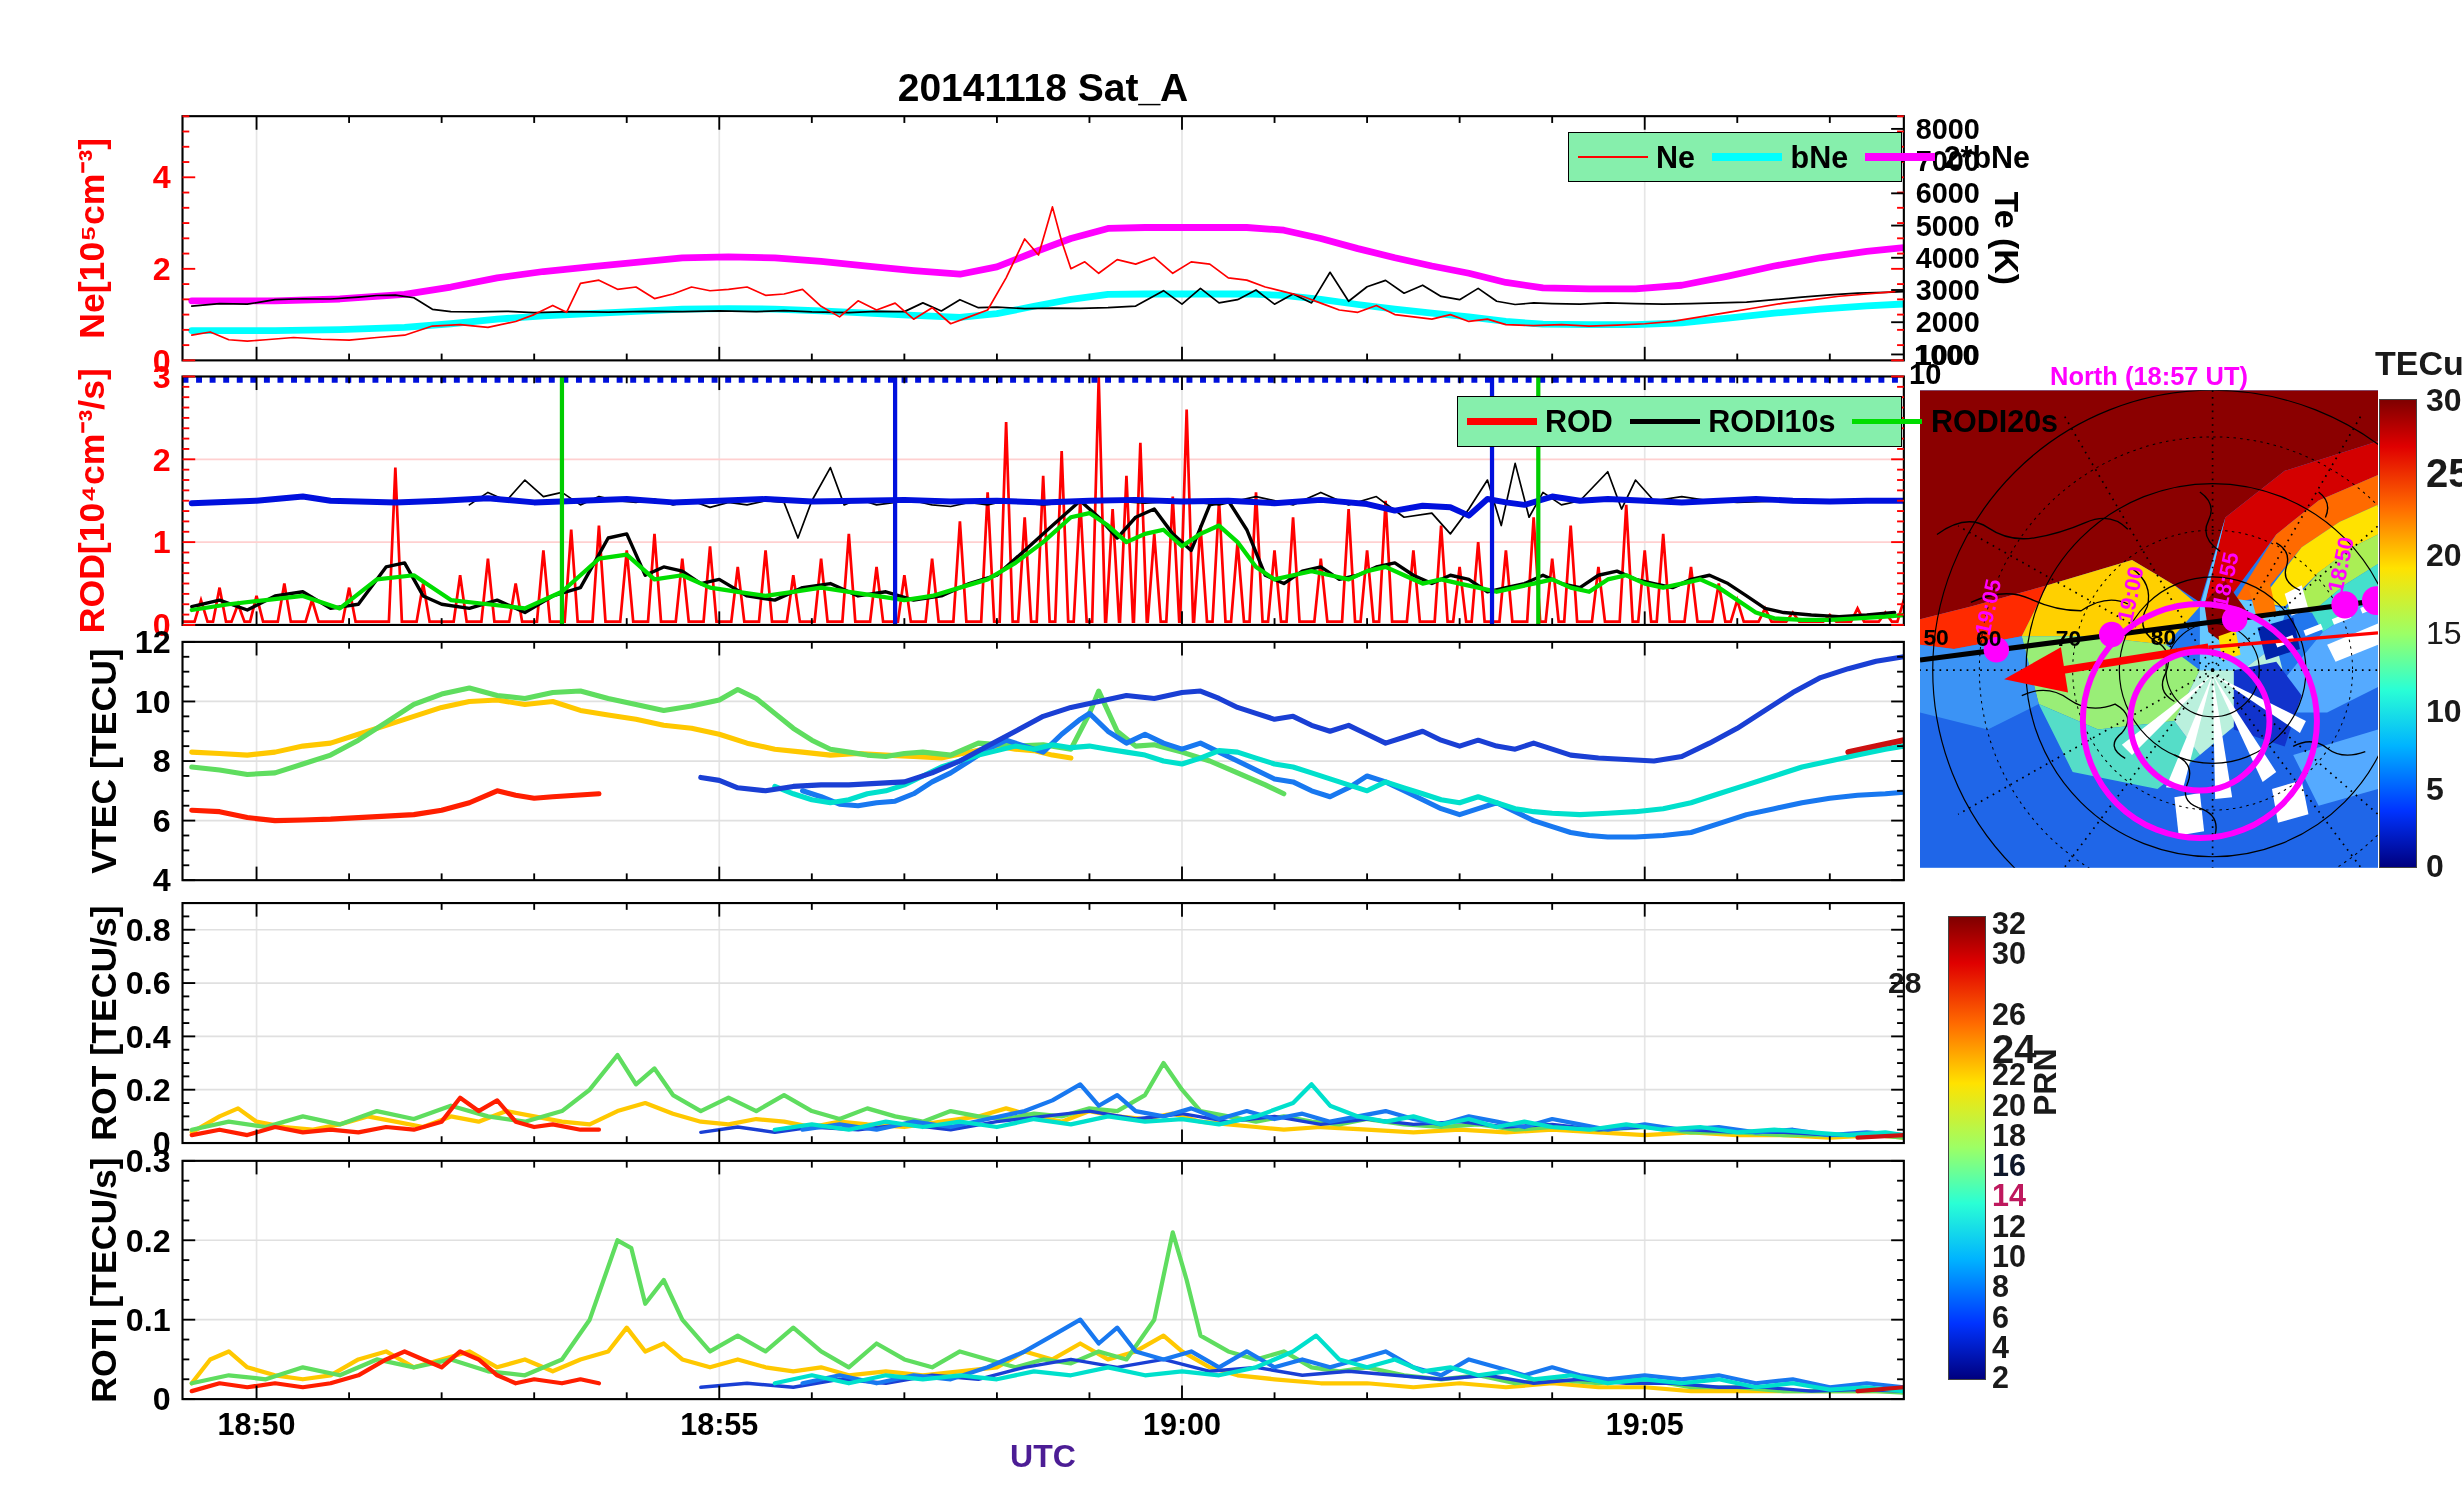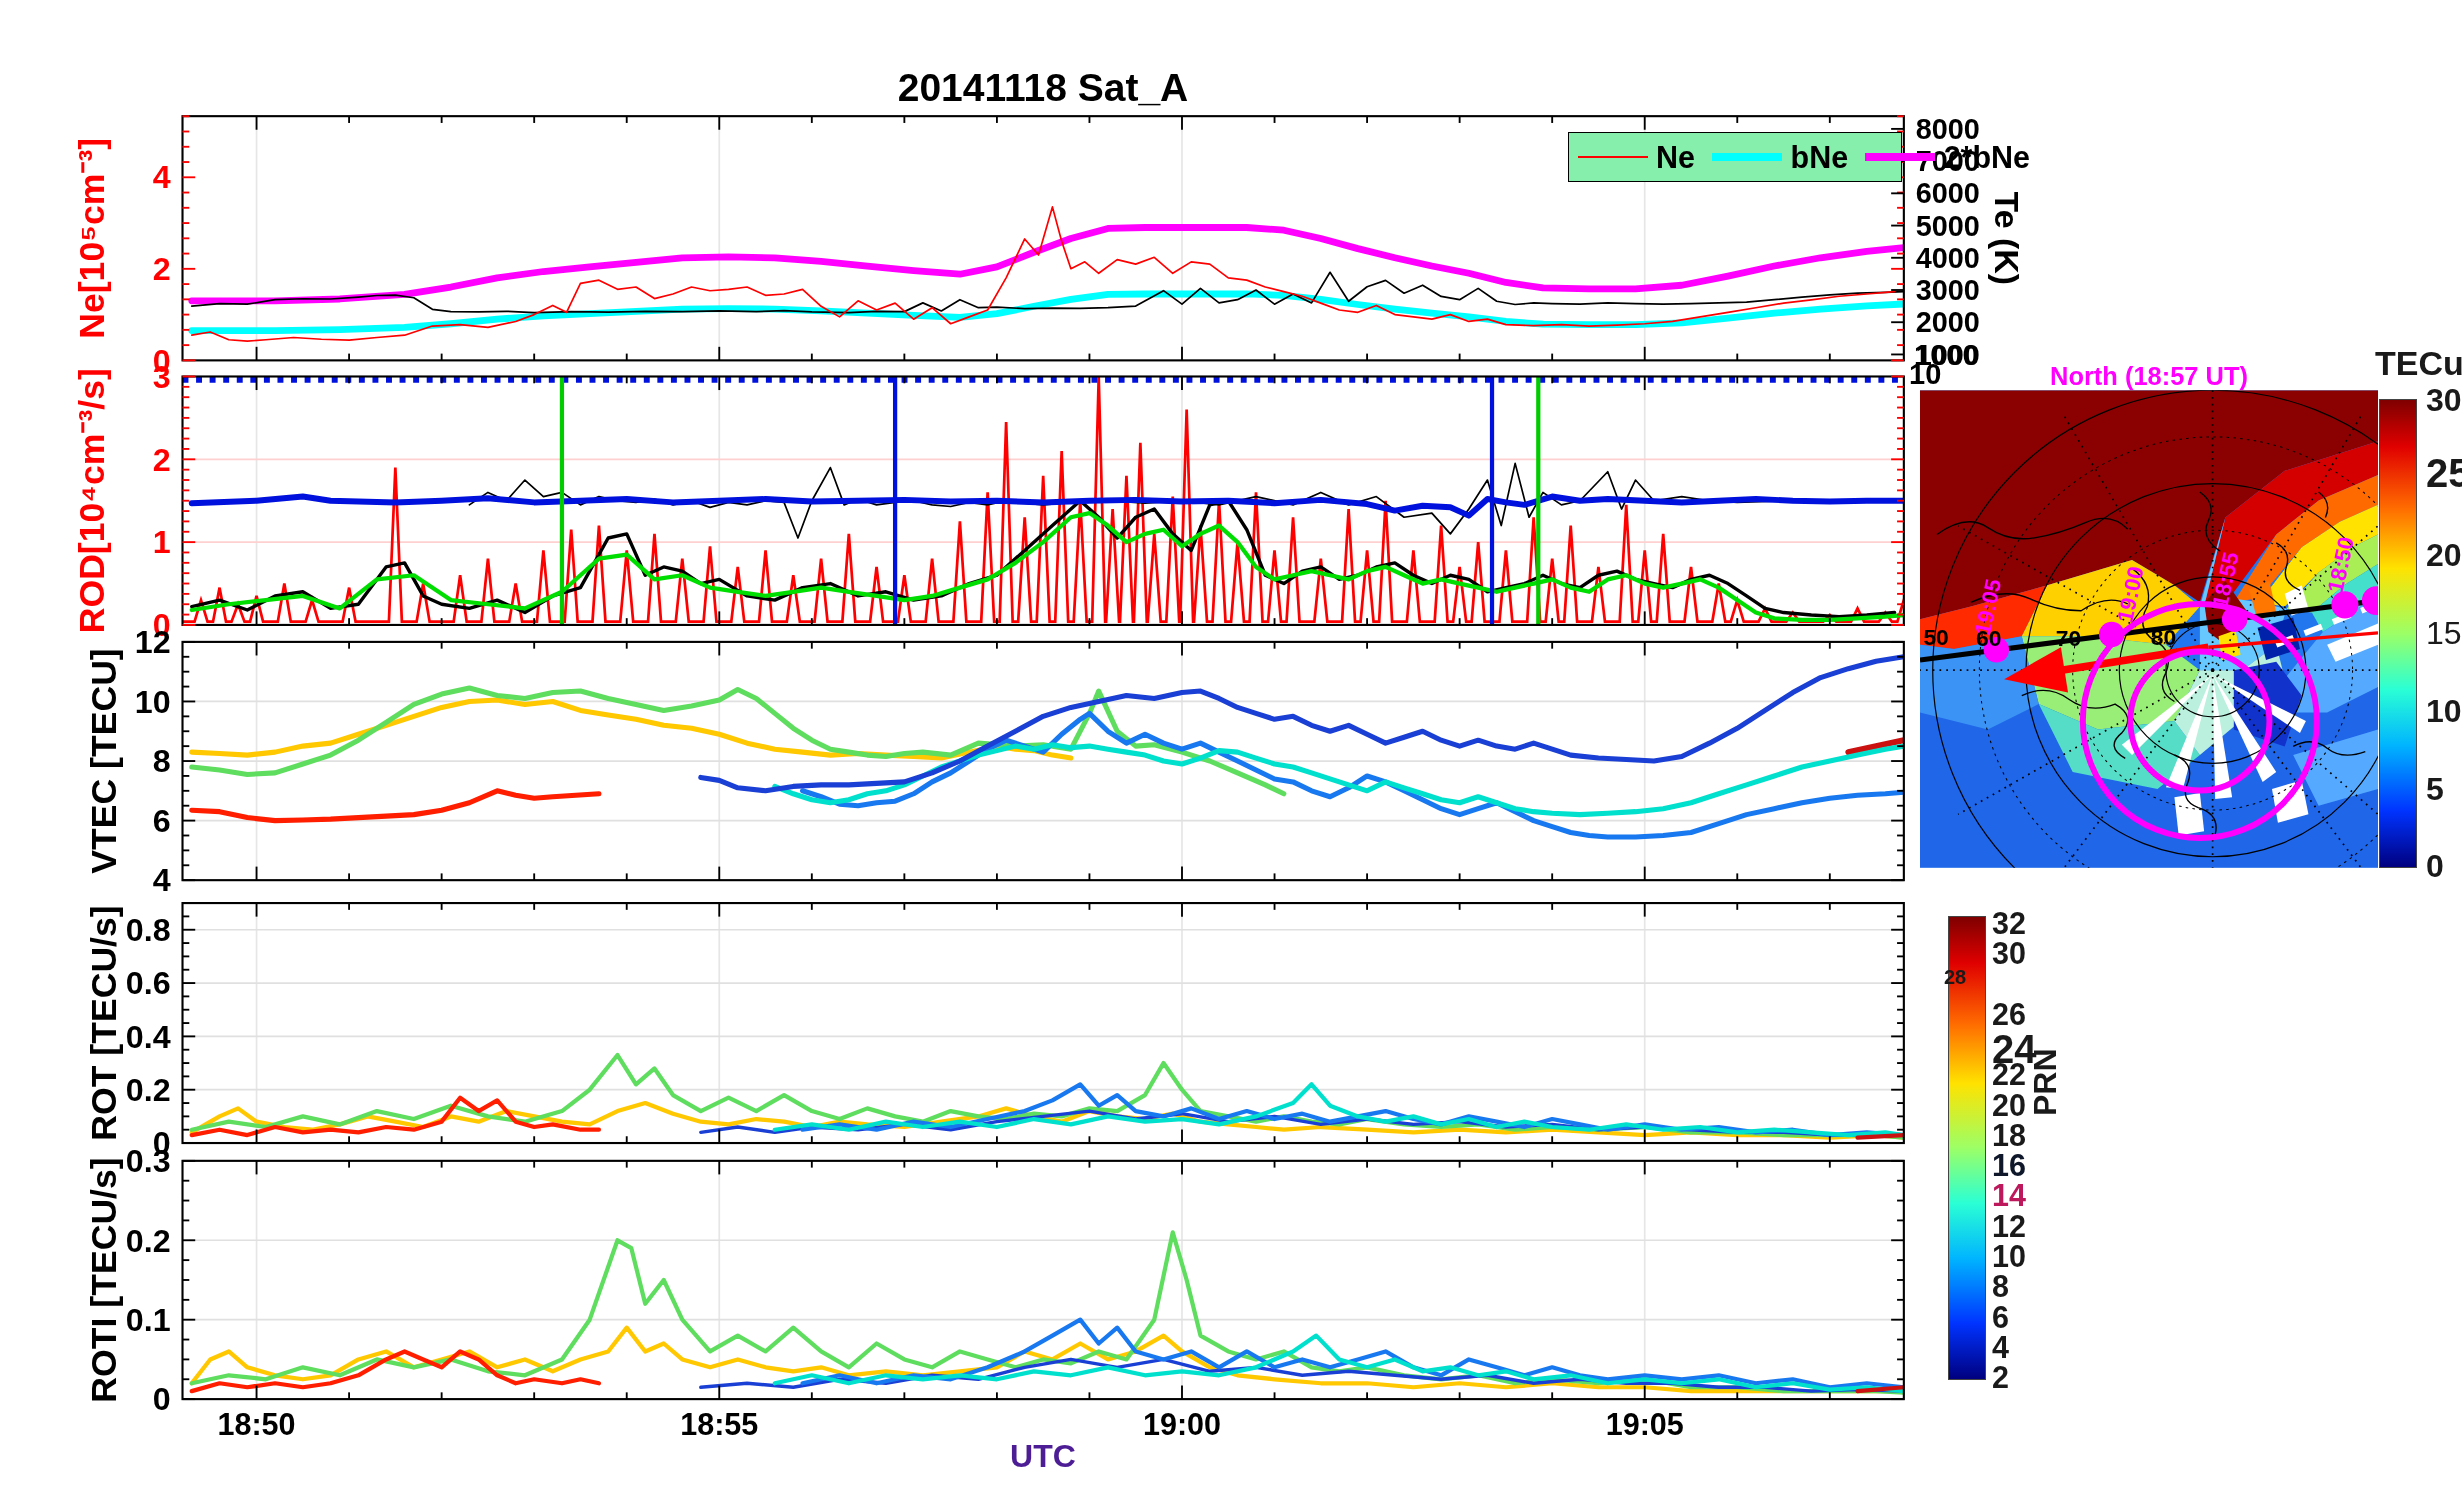--- a/index.html
+++ b/index.html
@@ -554,20 +554,34 @@
       <div class="entry">
         <div class="sample" style="height: 7.6px; background: rgb(0, 255, 255);"></div>
         <span class="lab">bNe</span>
       </div>
       <div class="entry">
         <div class="sample" style="height: 7.6px; background: rgb(255, 0, 255);"></div>
         <span class="lab">2*bNe</span>
       </div>
     </div>
 
+  <div class="legend" id="legend2" style="left:1457px;top:396px;width:443px;height:49px;">
+      <div class="entry">
+        <div class="sample" style="height: 6.8px; background: rgb(255, 0, 0);"></div>
+        <span class="lab">ROD</span>
+      </div>
+      <div class="entry">
+        <div class="sample" style="height: 4.2px; background: rgb(0, 0, 0);"></div>
+        <span class="lab">RODI10s</span>
+      </div>
+      <div class="entry">
+        <div class="sample" style="height: 5.1px; background: rgb(0, 221, 0);"></div>
+        <span class="lab">RODI20s</span>
+      </div>
+    </div>
 
   <div class="txt" style="left:1914px;top:339px;font-size:29px;font-weight:bold;color:#000;">1000</div>
   <div class="txt" style="left:1909px;top:358px;font-size:29px;font-weight:bold;color:#000;">10</div>
 
   <svg id="map-svg" width="458" height="478" viewBox="0 0 540 563" style="left: 1920px; top: 390px; overflow: visible;">
     <defs>
       <clipPath id="mapclip">
           <rect x="0" y="0" width="540" height="563"></rect>
         </clipPath>
       <marker id="redarrow" markerWidth="10" markerHeight="10" refX="2" refY="3" orient="auto">
@@ -687,21 +701,21 @@
       <div class="txt" style="left: 2426px; top: 615px; font-size: 32px; font-weight: normal; color: rgb(26, 26, 26);">15</div>
       <div class="txt" style="left: 2426px; top: 693px; font-size: 32px; font-weight: bold; color: rgb(26, 26, 26);">10</div>
       <div class="txt" style="left: 2426px; top: 771px; font-size: 32px; font-weight: bold; color: rgb(26, 26, 26);">5</div>
       <div class="txt" style="left: 2426px; top: 848px; font-size: 32px; font-weight: bold; color: rgb(26, 26, 26);">0</div>
     </div>
 
   <div class="cbar" style="left:1948px;top:916px;width:36px;height:462px;"></div>
   <div id="prn-ticks">
       <div class="txt" style="left: 1992px; top: 906px; font-size: 30.5px; font-weight: bold; color: rgb(26, 26, 26);">32</div>
       <div class="txt" style="left: 1992px; top: 936px; font-size: 30.5px; font-weight: bold; color: rgb(26, 26, 26);">30</div>
-      <div class="txt" style="left: 1944px; top: 966px; font-size: 20px; font-weight: bold; color: rgb(26, 26, 26);">28</div>
+      <div class="txt" style="left: 1888px; top: 966px; font-size: 30px; font-weight: bold; color: rgb(26, 26, 26);">28</div>
       <div class="txt" style="left: 1992px; top: 997px; font-size: 30.5px; font-weight: bold; color: rgb(26, 26, 26);">26</div>
       <div class="txt" style="left: 1992px; top: 1027px; font-size: 40px; font-weight: bold; color: rgb(26, 26, 26); text-align: center;">24</div>
       <div class="txt" style="left: 1992px; top: 1057px; font-size: 30.5px; font-weight: bold; color: rgb(26, 26, 26);">22</div>
       <div class="txt" style="left: 1992px; top: 1088px; font-size: 30.5px; font-weight: bold; color: rgb(26, 26, 26);">20</div>
       <div class="txt" style="left: 1992px; top: 1118px; font-size: 30.5px; font-weight: bold; color: rgb(26, 26, 26);">18</div>
       <div class="txt" style="left: 1992px; top: 1148px; font-size: 30.5px; font-weight: bold; color: #0f172a;">16</div>
       <div class="txt" style="left: 1992px; top: 1178px; font-size: 30.5px; font-weight: bold; color: #be185d;">14</div>
       <div class="txt" style="left: 1992px; top: 1209px; font-size: 30.5px; font-weight: bold; color: rgb(26, 26, 26);">12</div>
       <div class="txt" style="left: 1992px; top: 1239px; font-size: 30.5px; font-weight: bold; color: rgb(26, 26, 26);">10</div>
       <div class="txt" style="left: 1992px; top: 1269px; font-size: 30.5px; font-weight: bold; color: rgb(26, 26, 26);">8</div>

